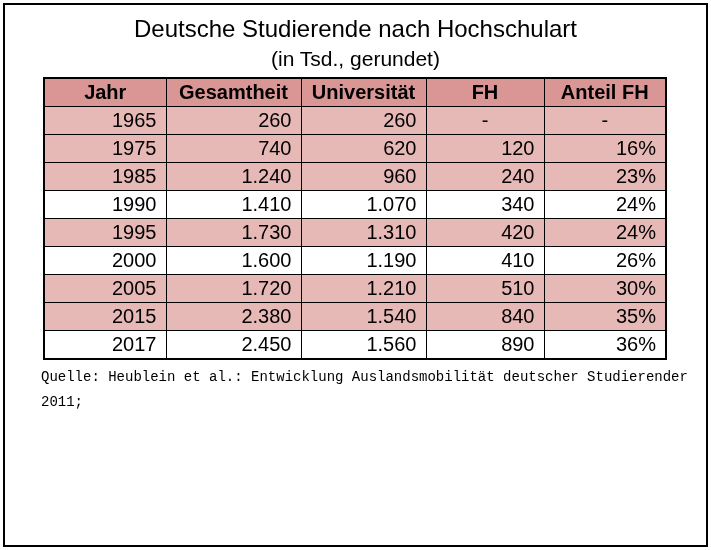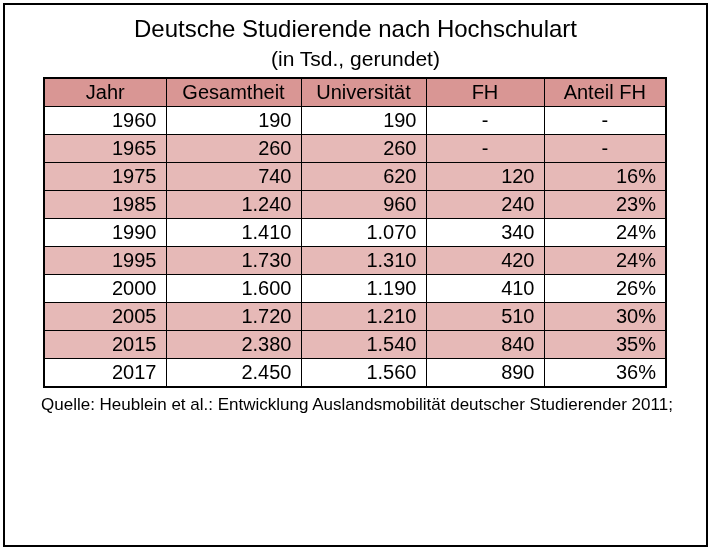--- a/index.html
+++ b/index.html
@@ -43,21 +43,21 @@
     border: 2px solid var(--border, #000000);
   }
   table.data th, table.data td {
     border: 1px solid var(--border, #000000);
     font-size: 20px;
     overflow: hidden;
     white-space: nowrap;
   }
   table.data th {
     background: var(--header-bg, #D99694);
-    font-weight: normal;
+    font-weight: bold;
     text-align: center;
     height: 27px;
     padding: 0;
   }
   table.data td {
     text-align: right;
     padding: 0 9px 0 0;
     height: 27px;
   }
   table.data td.dash {
@@ -67,22 +67,23 @@
   table.data tr.alt td {
     background: var(--row-alt-bg, #E6B9B7);
   }
   col.c1 { width: 122px; }
   col.c2 { width: 135px; }
   col.c3 { width: 125px; }
   col.c4 { width: 118px; }
   col.c5 { width: 122px; }
   .footer {
     margin: 5px 10px 0 36px;
-    font-size: 17px;
+    font-size: 14px;
     line-height: 24.5px;
+    font-family: Liberation Mono, monospace;
   }
 </style>
 </head>
 <body>
 
 <div class="frame">
   <div class="title">Deutsche Studierende nach Hochschulart</div>
   <div class="subtitle">(in Tsd., gerundet)</div>
 
   <table class="data">
@@ -96,27 +97,20 @@
     <thead>
       <tr>
           <th>Jahr</th>
           <th>Gesamtheit</th>
           <th>Universität</th>
           <th>FH</th>
           <th>Anteil FH</th>
         </tr>
     </thead>
     <tbody>
-        <tr>
-          <td>1960</td>
-          <td>190</td>
-          <td>190</td>
-          <td class="dash">-</td>
-          <td class="dash">-</td>
-        </tr>
         <tr class="alt">
           <td>1965</td>
           <td>260</td>
           <td>260</td>
           <td class="dash">-</td>
           <td class="dash">-</td>
         </tr>
         <tr class="alt">
           <td>1975</td>
           <td>740</td>

